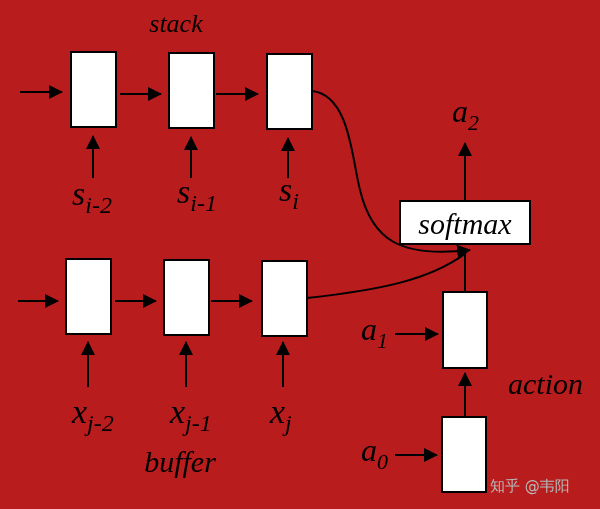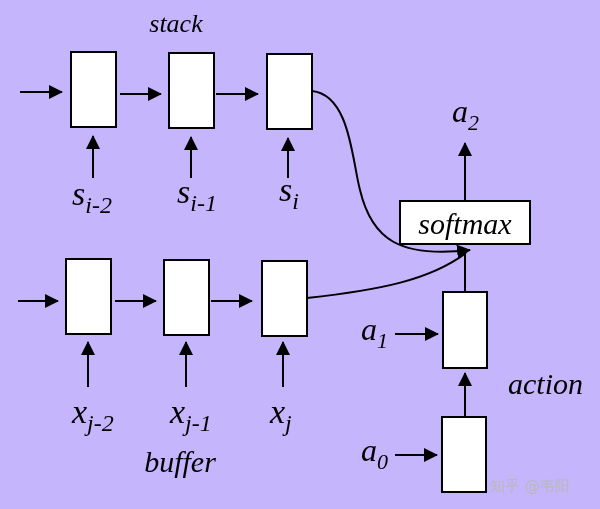--- a/index.html
+++ b/index.html
@@ -1,16 +1,16 @@
 <!DOCTYPE html>
 <html><head>
 <meta charset="utf-8">
 <style>
   html,body{margin:0;padding:0;background:#fff;}
-  #canvas{position:relative;width:600px;height:509px;overflow:hidden;background:#c4b5fd;}
+  #canvas{position:relative;width:600px;height:509px;overflow:hidden;background:#b91c1c;}
   svg{position:absolute;left:0;top:0;}
   .lbl{font-family:"Liberation Serif","DejaVu Serif",serif;font-style:italic;fill:#000;}
   .wm{font-family:"DejaVu Sans",sans-serif;fill:#b8b8b8;}
 </style>
 </head>
 <body>
 
 <div id="canvas">
 <svg width="600" height="509" viewBox="0 0 600 509">
   <defs>

